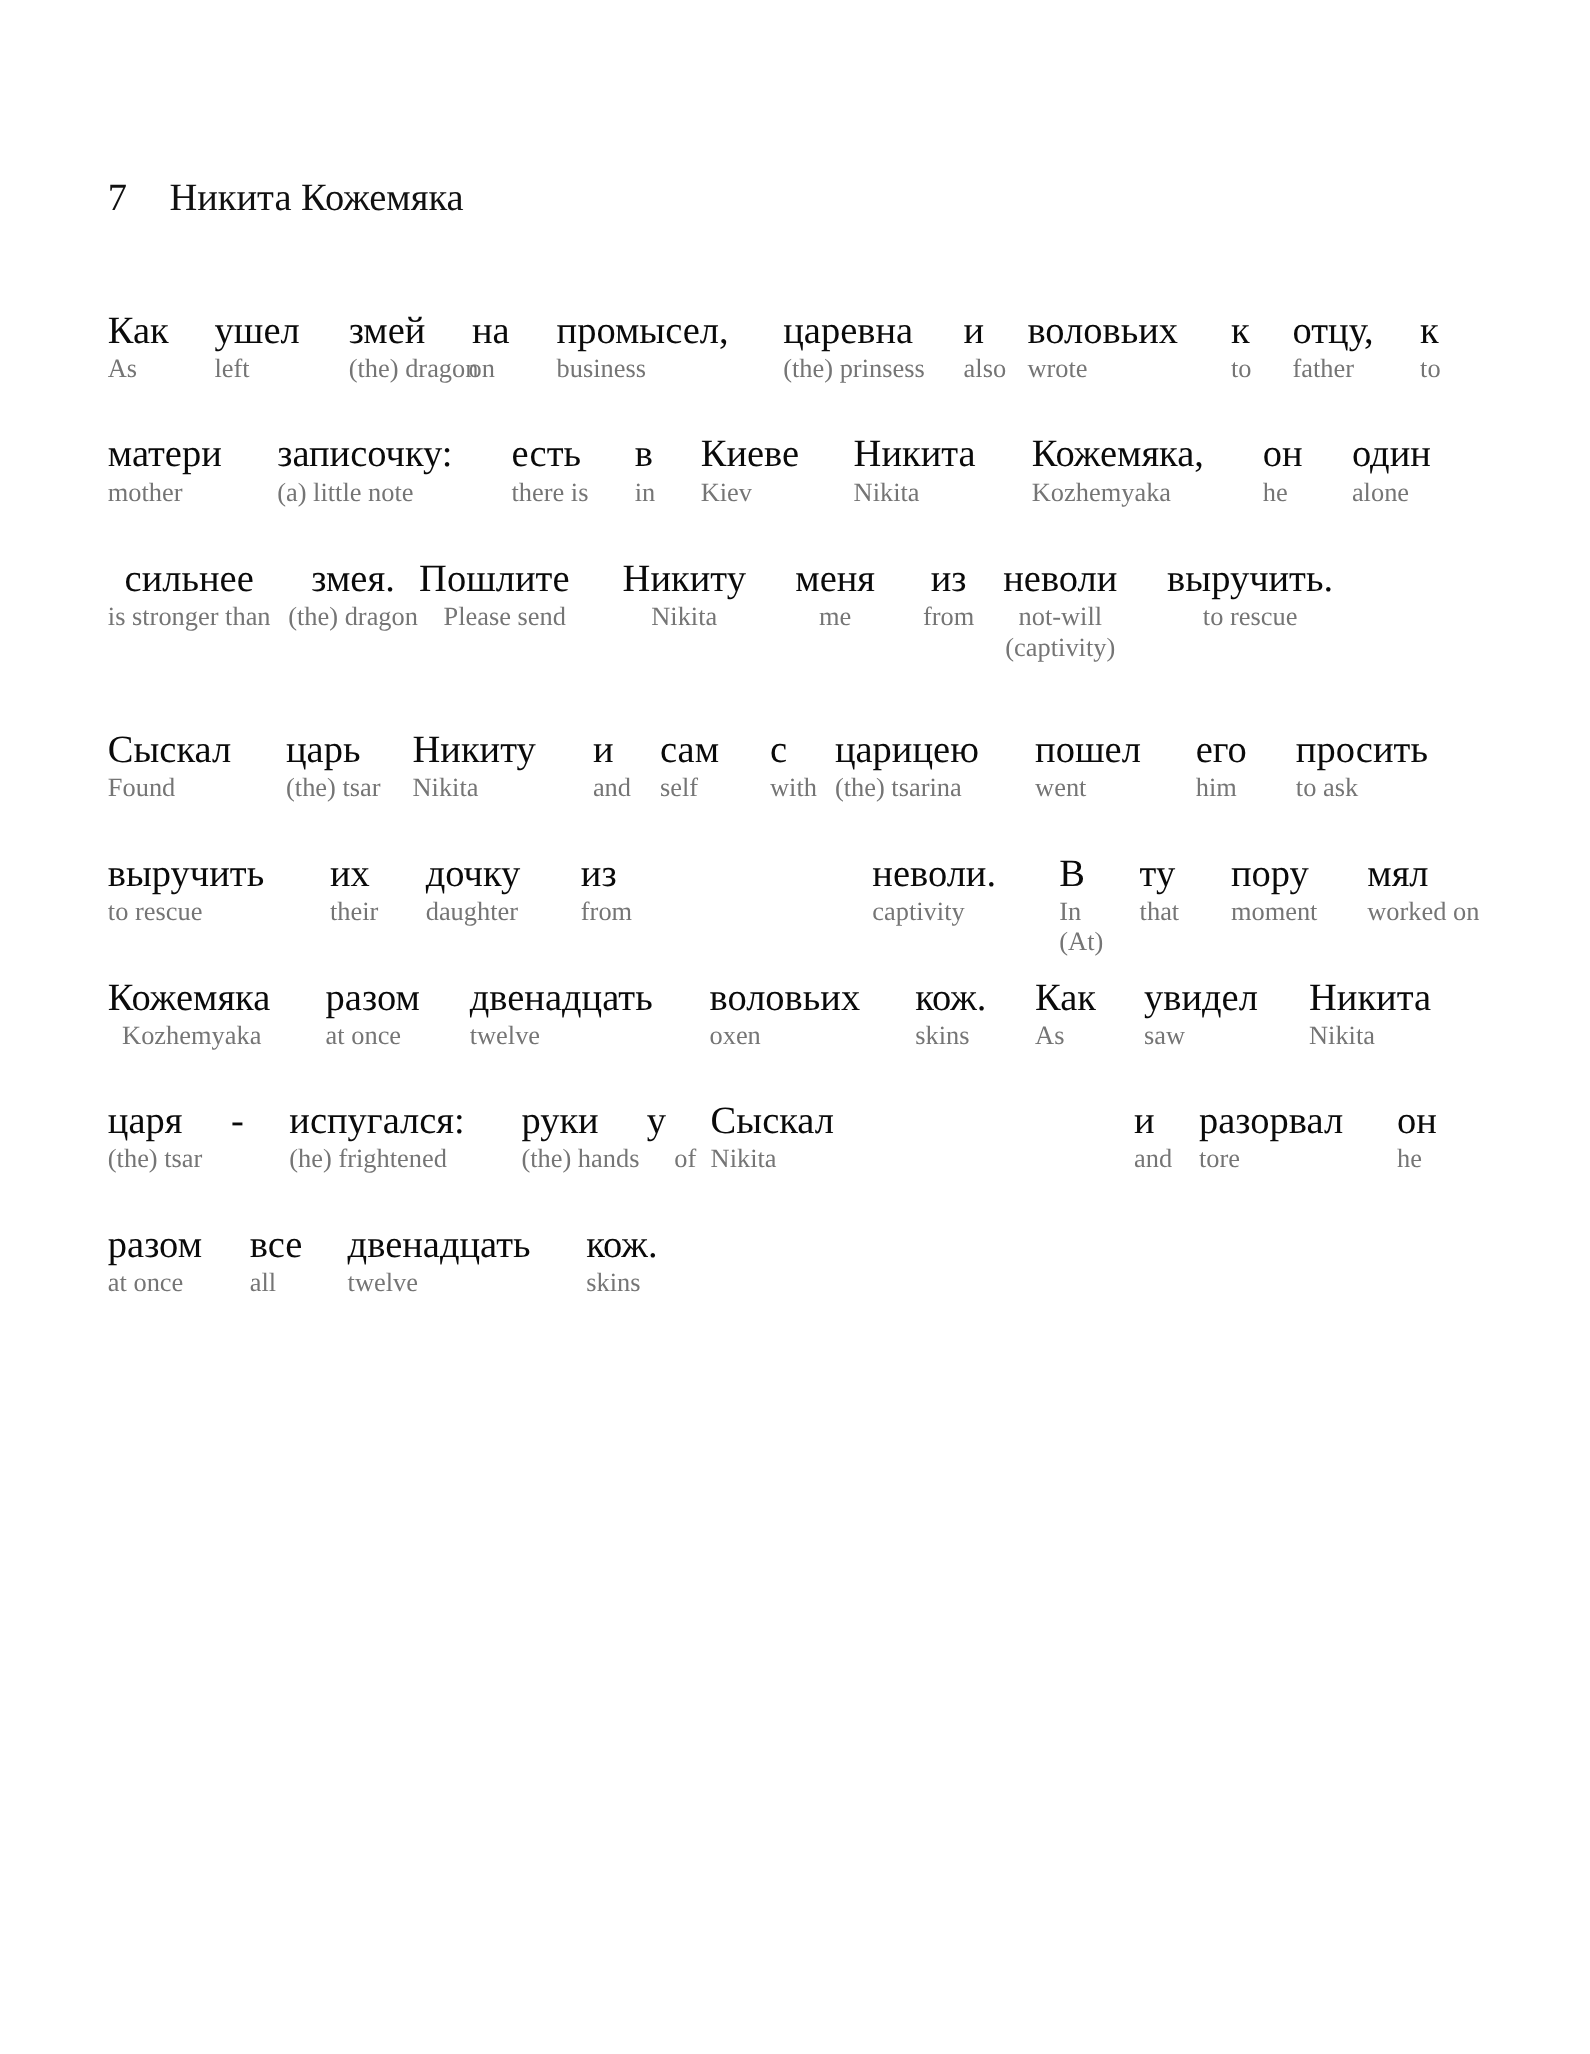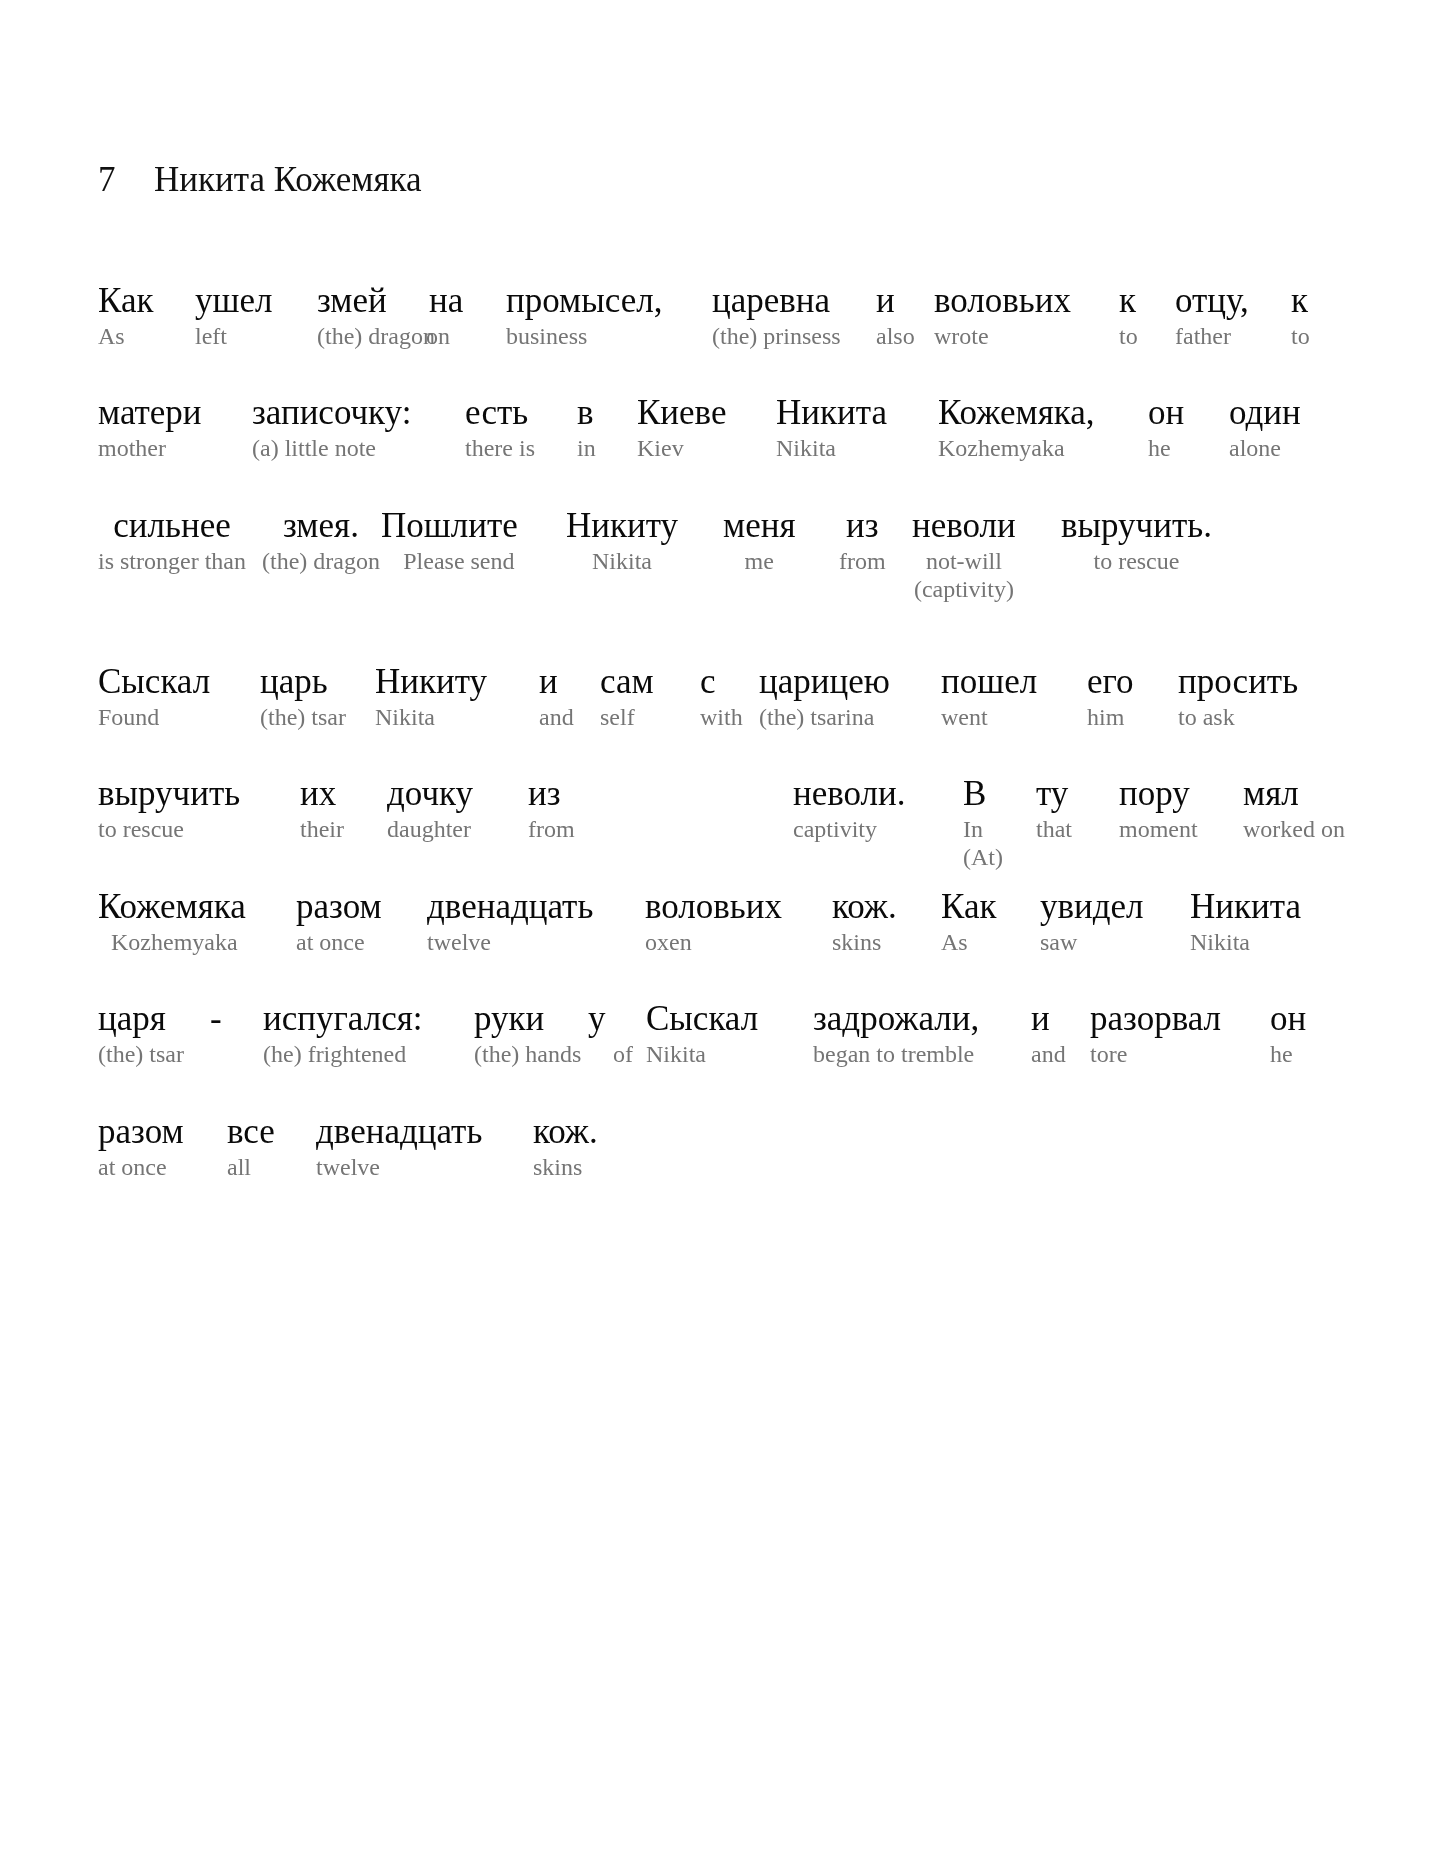--- a/index.html
+++ b/index.html
@@ -279,24 +279,20 @@
       <span class="gl">(the) hands</span>
     </div>
   <div class="word" style="left:588px">
       <span class="ru">у</span>
       <span class="gl" style="margin-left:25px">of</span>
     </div>
   <div class="word" style="left:646px">
       <span class="ru">Сыскал</span>
       <span class="gl">Nikita</span>
     </div>
-  <div class="word" style="left:813px">
-      <span class="ru">задрожали,</span>
-      <span class="gl">began to tremble</span>
-    </div>
   <div class="word" style="left:1031px">
       <span class="ru">и</span>
       <span class="gl">and</span>
     </div>
   <div class="word" style="left:1090px">
       <span class="ru">разорвал</span>
       <span class="gl">tore</span>
     </div>
   <div class="word" style="left:1270px">
       <span class="ru">он</span>

